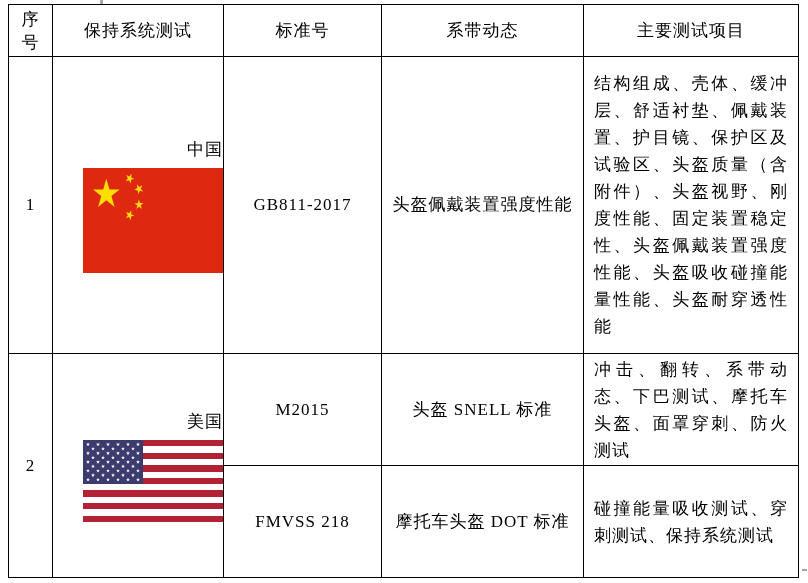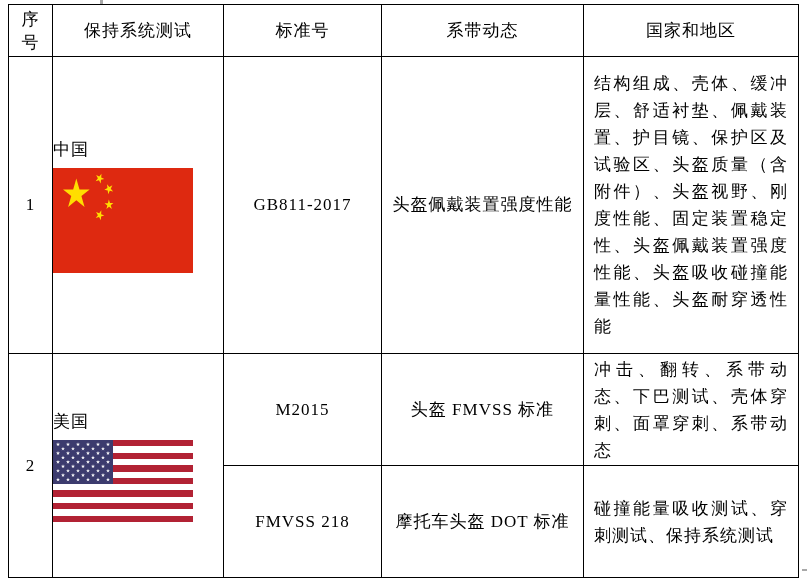--- a/index.html
+++ b/index.html
@@ -30,21 +30,21 @@
   tr.header-row { height: 52px; }
   tr.row-1 { height: 297px; }
   tr.row-2a, tr.row-2b { height: 112px; }
   th.seq-header { white-space: pre-line; line-height: 23px; }
   td.items-cell {
     text-align: justify; text-align-last: left;
     padding: 0 10px; line-height: 27px;
   }
   .country-stack {
     display: flex; flex-direction: column;
-    align-items: flex-start; justify-content: center; gap: 5px;
+    align-items: flex-end; justify-content: center; gap: 5px;
     width: 100%; height: 100%;
   }
   .flag { display: block; }
   .flag-china svg { display: block; width: 140px; height: 105px; }
   .flag-usa { position: relative; width: 140px; height: 82px; }
   .flag-usa .stripes {
     position: absolute; inset: 0;
     background: repeating-linear-gradient(to bottom,
       var(--usa-flag-red) 0 6.31px, #ffffff 6.31px 12.62px);
   }
@@ -67,21 +67,21 @@
       <col style="width:202px">
       <col style="width:215px">
   </colgroup>
   <thead>
     <tr class="header-row">
       <th class="seq-header">序
 号</th>
       <th>保持系统测试</th>
       <th>标准号</th>
       <th>系带动态</th>
-      <th>国家和地区</th>
+      <th>主要测试项目</th>
     </tr>
   </thead>
   <tbody>
     <tr class="row-1">
       <td>1</td>
       <td>
         <div class="country-stack">
           <div>中国</div>
           <div class="flag flag-china">
             <svg viewBox="0 0 30 20" preserveAspectRatio="none" aria-hidden="true">
@@ -163,22 +163,22 @@
                   <use href="#star-u" transform="translate(25,39.6) scale(2.1)"></use>
                   <use href="#star-u" transform="translate(35,39.6) scale(2.1)"></use>
                   <use href="#star-u" transform="translate(45,39.6) scale(2.1)"></use>
                   <use href="#star-u" transform="translate(55,39.6) scale(2.1)"></use>
                 </g>
             </svg>
           </div>
         </div>
       </td>
       <td>M2015</td>
-      <td>头盔 FMVSS 标准</td>
-      <td class="items-cell">冲击、翻转、系带动态、下巴测试、壳体穿刺、面罩穿刺、系带动态</td>
+      <td>头盔 SNELL 标准</td>
+      <td class="items-cell">冲击、翻转、系带动态、下巴测试、摩托车头盔、面罩穿刺、防火测试</td>
     </tr>
     <tr class="row-2b">
       <td>FMVSS 218</td>
       <td>摩托车头盔 DOT 标准</td>
       <td class="items-cell">碰撞能量吸收测试、穿刺测试、保持系统测试</td>
     </tr>
 
   </tbody>
 </table>
 

